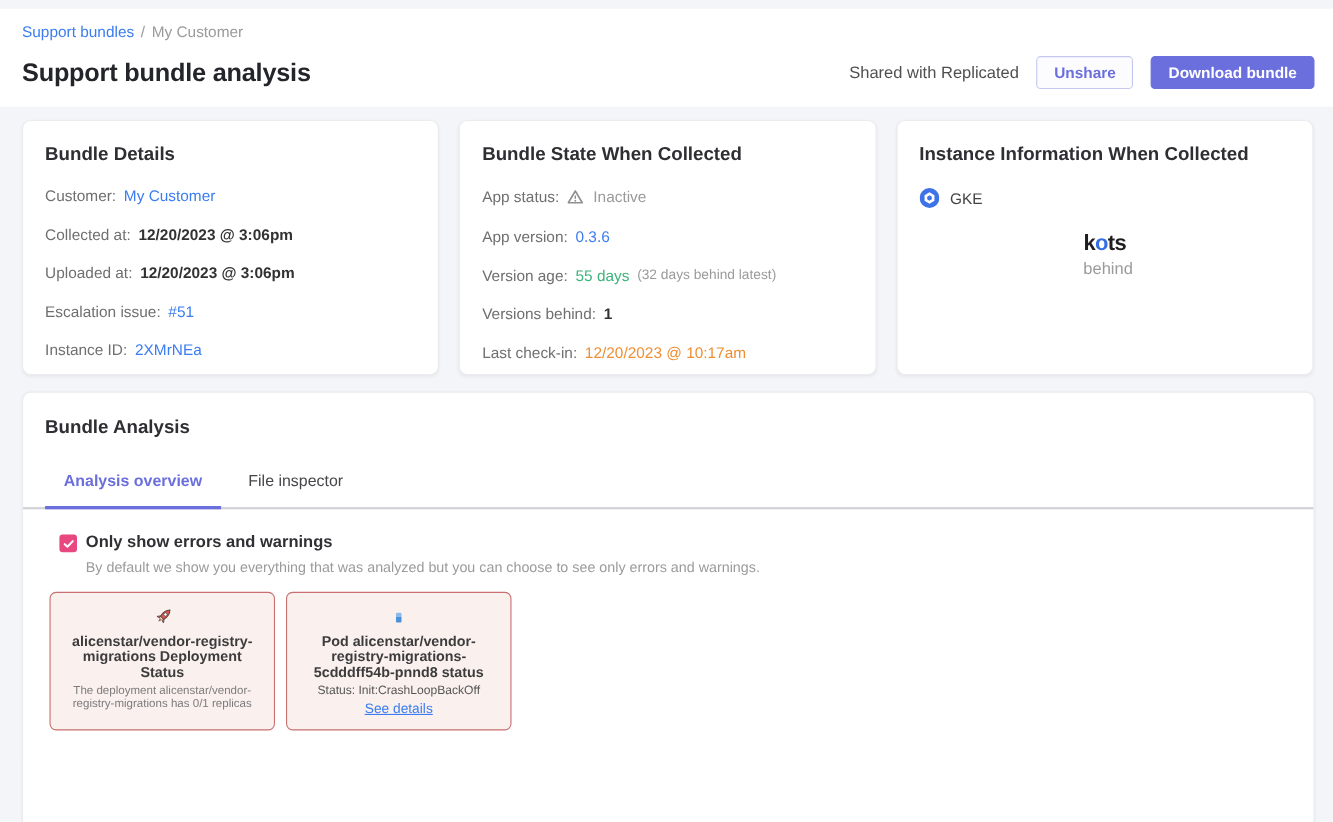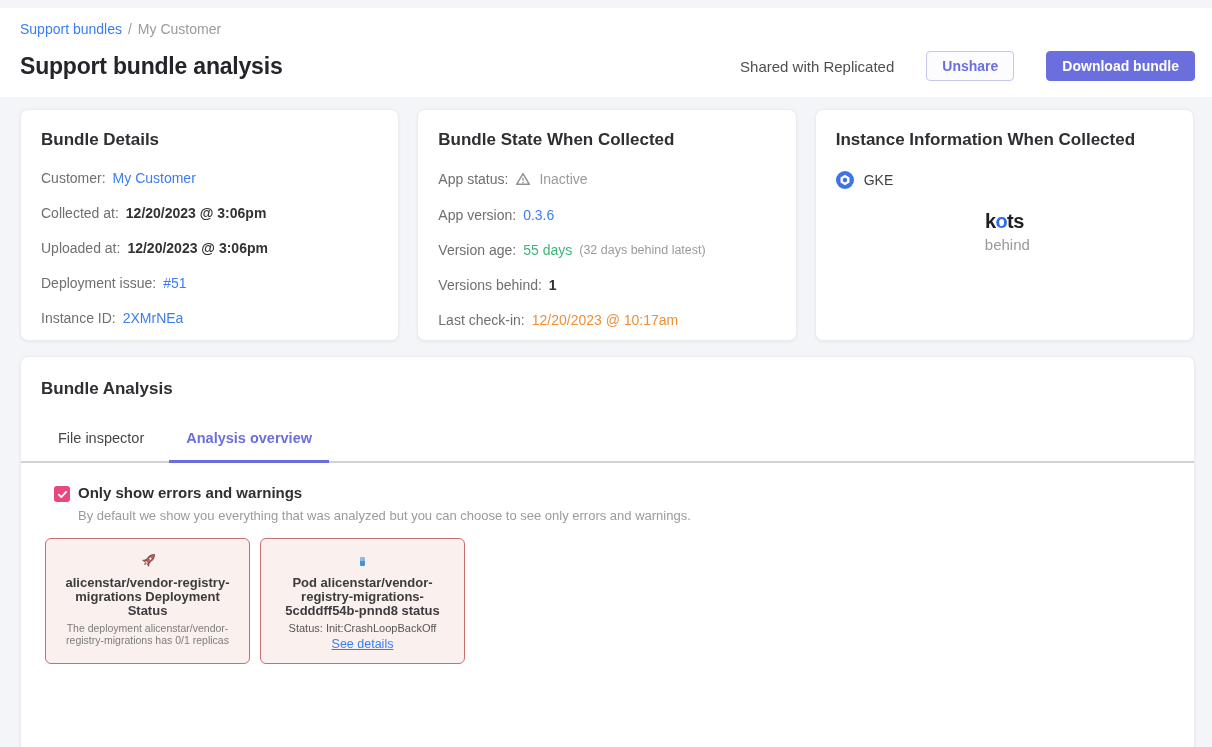--- a/index.html
+++ b/index.html
@@ -11,21 +11,21 @@
   }
   a { cursor:pointer; }
 
   
   .header-band { background:#fff; margin-top:8px; padding:13px 17px 16px 20px; }
   .breadcrumb { font-size:14px; color:#9a9a9a; display:flex; gap:6px; align-items:center; }
   .breadcrumb a { color:#3b7df0; text-decoration:none; font-weight:bold; font-weight:500; }
   .breadcrumb .crumb-link { color:#3b7df0; }
   .header-row { display:flex; justify-content:space-between; align-items:center; margin-top:14px; }
   h1 { font-size:23px; font-weight:bold; color:#24252a; letter-spacing:-0.2px; }
-  .header-actions { display:flex; align-items:center; gap:32px; }
+  .header-actions { display:flex; align-items:center; gap:16px; }
   .shared-text { font-size:15px; color:#4f4f4f; }
   .btn { font-family:inherit; font-size:14px; font-weight:bold; border-radius:4px; padding:6px 15px; cursor:pointer; }
   .btn-outline { background:#fcfcff; border:1px solid #c5c7f1; color:#6a6fdd; }
   .btn-primary { background:#6a6fdd; border:1px solid #6a6fdd; color:#fff; }
 
   
   .cards-row { display:flex; gap:18px; padding:12px 18px 0 20px; }
   .card {
     flex:1; background:#fff; border:1px solid #ececf0; border-radius:8px;
     box-shadow:0 1px 3px rgba(30,30,60,.06);
@@ -111,21 +111,21 @@
     </div>
     <div class="row">
       <span class="lbl">Collected at:</span>
       <span class="val-bold">12/20/2023 @ 3:06pm</span>
     </div>
     <div class="row">
       <span class="lbl">Uploaded at:</span>
       <span class="val-bold">12/20/2023 @ 3:06pm</span>
     </div>
     <div class="row">
-      <span class="lbl">Deployment issue:</span>
+      <span class="lbl">Escalation issue:</span>
       <a class="val-link">#51</a>
     </div>
     <div class="row">
       <span class="lbl">Instance ID:</span>
       <a class="val-link">2XMrNEa</a>
     </div>
   </section>
 
   <section class="card">
     <h2>Bundle State When Collected</h2>
@@ -175,22 +175,22 @@
       <span class="kots-wordmark"><span>k</span><span class="kots-o">o</span><span>ts</span></span>
       <span class="kots-channel">behind</span>
     </div>
   </section>
 </div>
 
 <section class="panel">
   <h2>Bundle Analysis</h2>
 
   <div class="tabs">
+    <div class="tab active">Analysis overview</div>
     <div class="tab">File inspector</div>
-    <div class="tab active">Analysis overview</div>
   </div>
 
   <div class="filter-row">
     <span class="checkbox">
       <svg viewBox="0 0 12 12" width="11" height="11">
           <polyline points="2,6.2 4.7,8.8 10,3.2" fill="none" stroke="#fff" stroke-width="2" stroke-linecap="round" stroke-linejoin="round"></polyline>
         </svg>
     </span>
     <div class="filter-text">
       <div class="filter-label">Only show errors and warnings</div>

